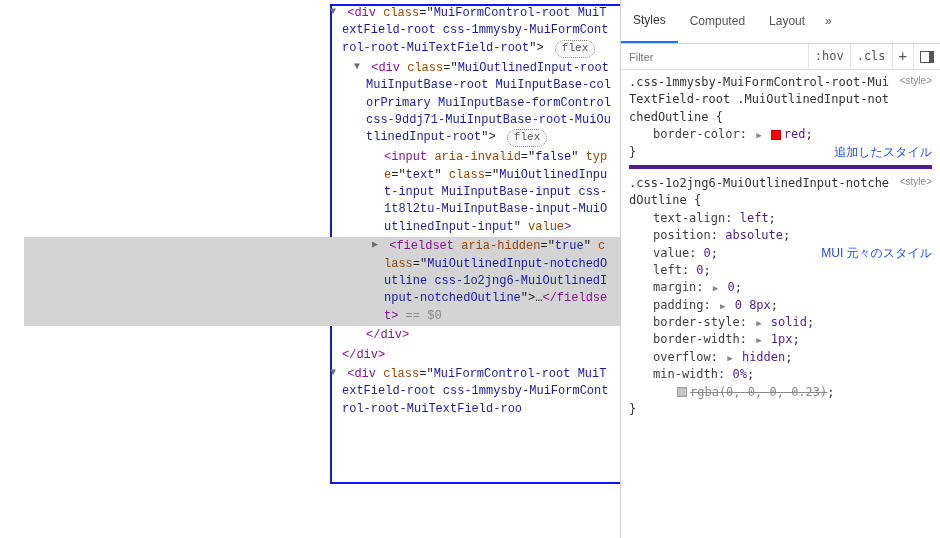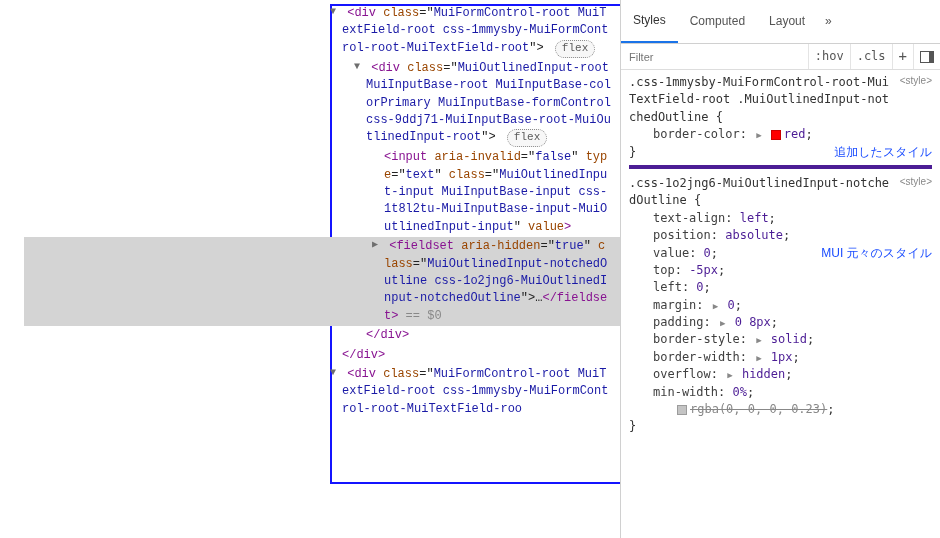--- a/index.html
+++ b/index.html
@@ -249,21 +249,20 @@
         <span class="source-link">&lt;style&gt;</span>
       </div>
       <div id="rule2-decls">
           <div class="decl"><span class="prop">text-align</span><span class="colon">: </span><span class="val">left</span><span class="colon">;</span></div>
           <div class="decl"><span class="prop">position</span><span class="colon">: </span><span class="val">absolute</span><span class="colon">;</span></div>
           <div class="decl" style="display: flex;">
             <span style="flex:0 0 auto"><span class="prop">value</span><span class="colon">: </span><span class="val">0</span><span class="colon">;</span></span>
             <span style="flex:1"></span>
             <span class="annotation-blue">MUI 元々のスタイル</span>
           </div>
-          <div class="decl"><span class="prop">top</span><span class="colon">: </span><span class="val">-5px</span><span class="colon">;</span></div>
           <div class="decl"><span class="prop">left</span><span class="colon">: </span><span class="val">0</span><span class="colon">;</span></div>
           <div class="decl"><span class="prop">margin</span><span class="colon">: </span><span class="arrow"></span> <span class="val">0</span><span class="colon">;</span></div>
           <div class="decl"><span class="prop">padding</span><span class="colon">: </span><span class="arrow"></span> <span class="val">0 8px</span><span class="colon">;</span></div>
           <div class="decl"><span class="prop">border-style</span><span class="colon">: </span><span class="arrow"></span> <span class="val">solid</span><span class="colon">;</span></div>
           <div class="decl"><span class="prop">border-width</span><span class="colon">: </span><span class="arrow"></span> <span class="val">1px</span><span class="colon">;</span></div>
           <div class="decl"><span class="prop">overflow</span><span class="colon">: </span><span class="arrow"></span> <span class="val">hidden</span><span class="colon">;</span></div>
           <div class="decl"><span class="prop">min-width</span><span class="colon">: </span><span class="val">0%</span><span class="colon">;</span></div>
         </div>
       <div class="decl" style="padding-left:48px;">
         <span class="swatch grey"></span><span class="struck val">rgba(0, 0, 0, 0.23)</span><span class="colon">;</span>

